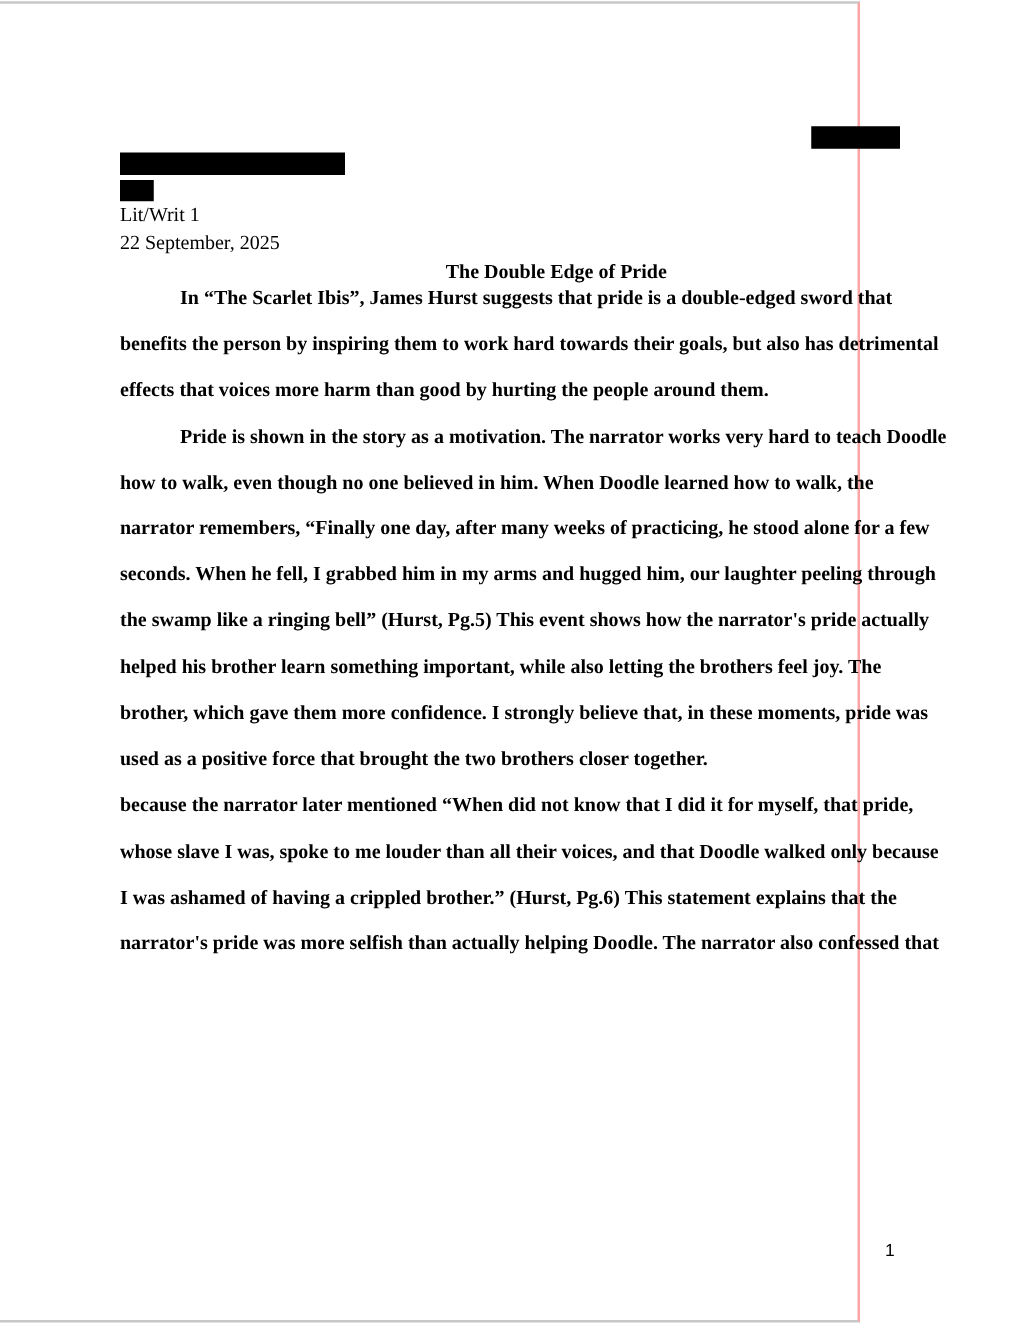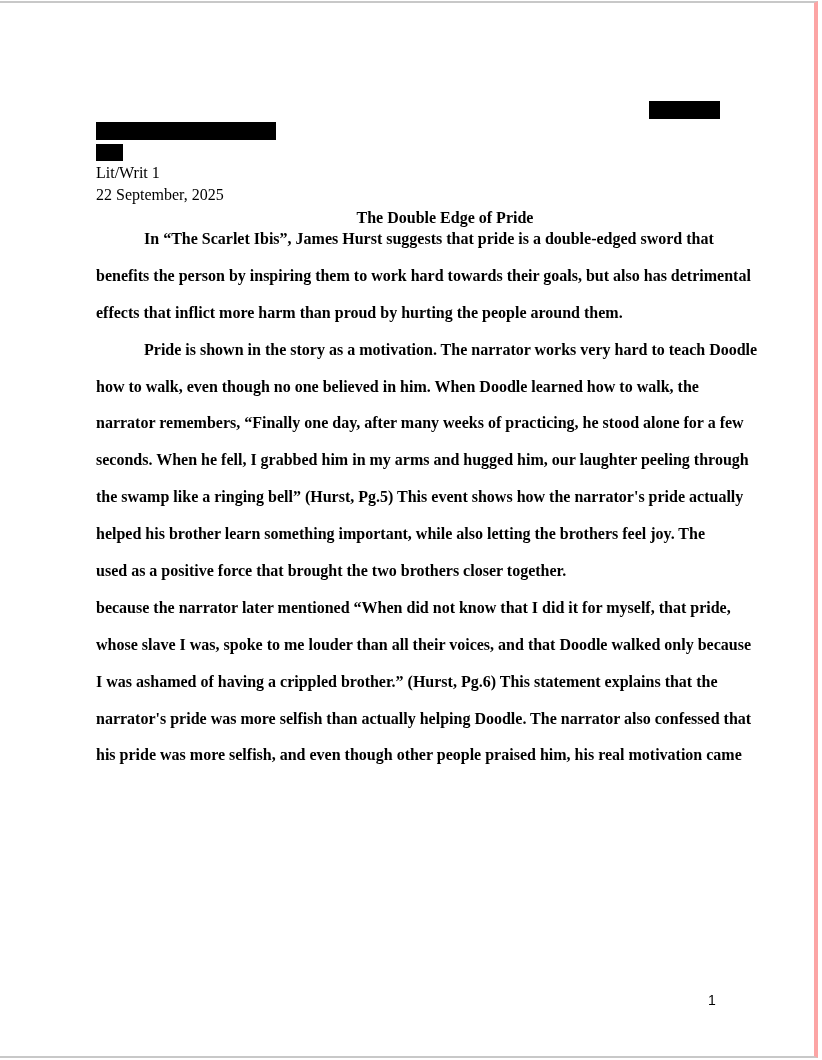--- a/index.html
+++ b/index.html
@@ -1,19 +1,19 @@
 <!DOCTYPE html>
 <html><head>
   <meta charset="utf-8">
   <style>
     html, body { margin: 0; padding: 0; background: #ffffff; }
     body { width: 822px; height: 1060px; position: relative; overflow: hidden; }
     .page {
-      position: absolute; left: 0; top: 1px; width: 818px; height: 1057px;
-      border-top: 2px solid #c8c8c8; border-right: 4px solid #fca5a5; border-bottom: 2px solid #c8c8c8;
+      position: absolute; left: 0; top: 1px; width: 688px; height: 1057px;
+      border-top: 2px solid #c8c8c8; border-right: 2px solid #fca5a5; border-bottom: 2px solid #c8c8c8;
       box-sizing: border-box; background: #fff;
     }
     .doc { font-family: "Liberation Serif", serif; color: #000; font-size: 16px; }
     .redact { position: absolute; background: #000; }
     .line { position: absolute; left: 96px; white-space: nowrap; line-height: 20px; }
     .title { position: absolute; left: 0; width: 818px; text-align: center; font-weight: bold; line-height: 20px; top: 205px; padding-left: 36px; }
     .body-text { position: absolute; left: 96px; width: 624px; top: 226px; }
     .body-text .l { height: 36.9px; line-height: 20px; white-space: nowrap; text-align: justify; font-weight: bold; }
     .body-text .ind { padding-left: 48px; }
     .page-num { position: absolute; left: 708px; top: 989px; font-family: "Liberation Sans", sans-serif; font-size: 14px; }
@@ -29,31 +29,31 @@
 
   <div class="line" style="top:160px;">Lit/Writ 1</div>
   <div class="line" style="top:182px;">22 September, 2025</div>
 
   <div class="title">The Double Edge of Pride</div>
 
   <div class="body-text">
 
     <div class="l ind">In “The Scarlet Ibis”, James Hurst suggests that pride is a double-edged sword that</div>
     <div class="l">benefits the person by inspiring them to work hard towards their goals, but also has detrimental</div>
-    <div class="l">effects that inflict more harm than proud by hurting the people around them.</div>
+    <div class="l">effects that voices more harm than good by hurting the people around them.</div>
 
     <div class="l ind">Pride is shown in the story as a motivation. The narrator works very hard to teach Doodle</div>
     <div class="l">how to walk, even though no one believed in him. When Doodle learned how to walk, the</div>
     <div class="l">narrator remembers, “Finally one day, after many weeks of practicing, he stood alone for a few</div>
     <div class="l">seconds. When he fell, I grabbed him in my arms and hugged him, our laughter peeling through</div>
     <div class="l">the swamp like a ringing bell” (Hurst, Pg.5) This event shows how the narrator's pride actually</div>
     <div class="l">helped his brother learn something important, while also letting the brothers feel joy. The</div>
+    <div class="l">brother, which gave them more confidence. I strongly believe that, in these moments, pride was</div>
     <div class="l">used as a positive force that brought the two brothers closer together.</div>
 
     <div class="l">because the narrator later mentioned “When did not know that I did it for myself, that pride,</div>
     <div class="l">whose slave I was, spoke to me louder than all their voices, and that Doodle walked only because</div>
     <div class="l">I was ashamed of having a crippled brother.” (Hurst, Pg.6) This statement explains that the</div>
     <div class="l">narrator's pride was more selfish than actually helping Doodle. The narrator also confessed that</div>
-    <div class="l">his pride was more selfish, and even though other people praised him, his real motivation came</div>
   </div>
 
   <div class="page-num">1</div>
 </div>
 
 </body></html>

